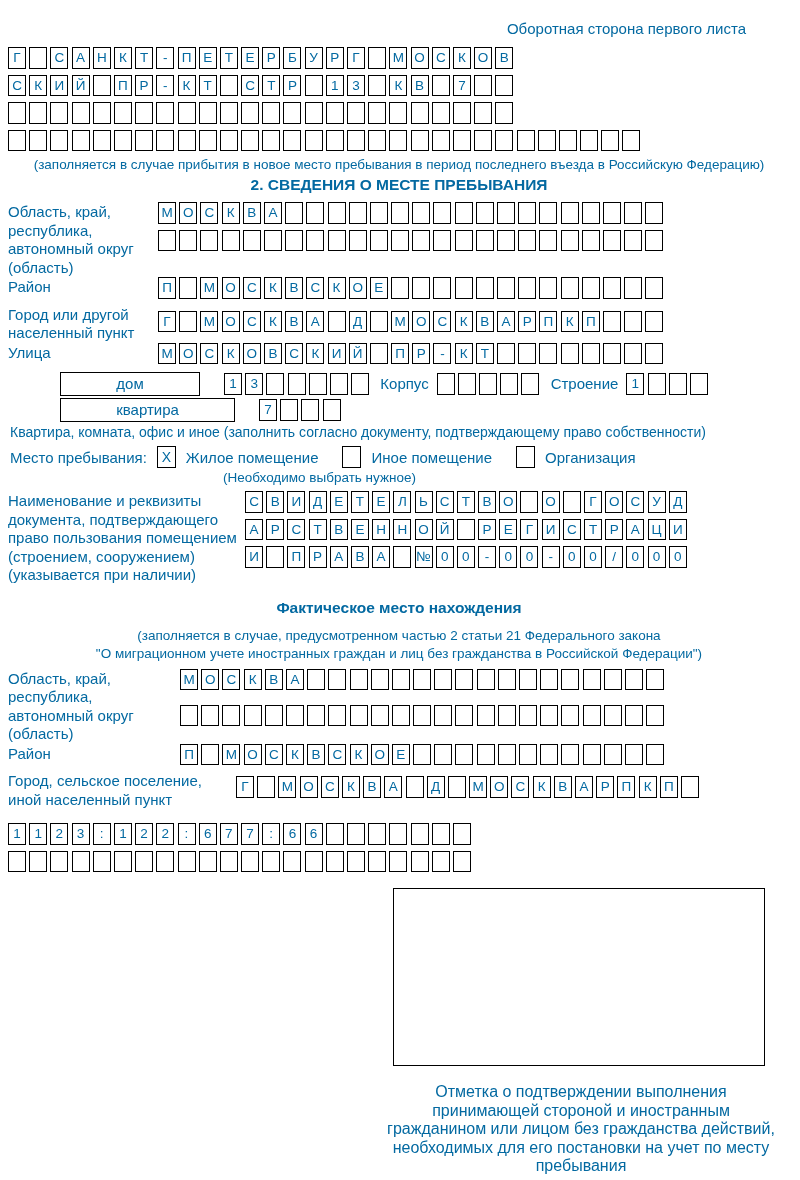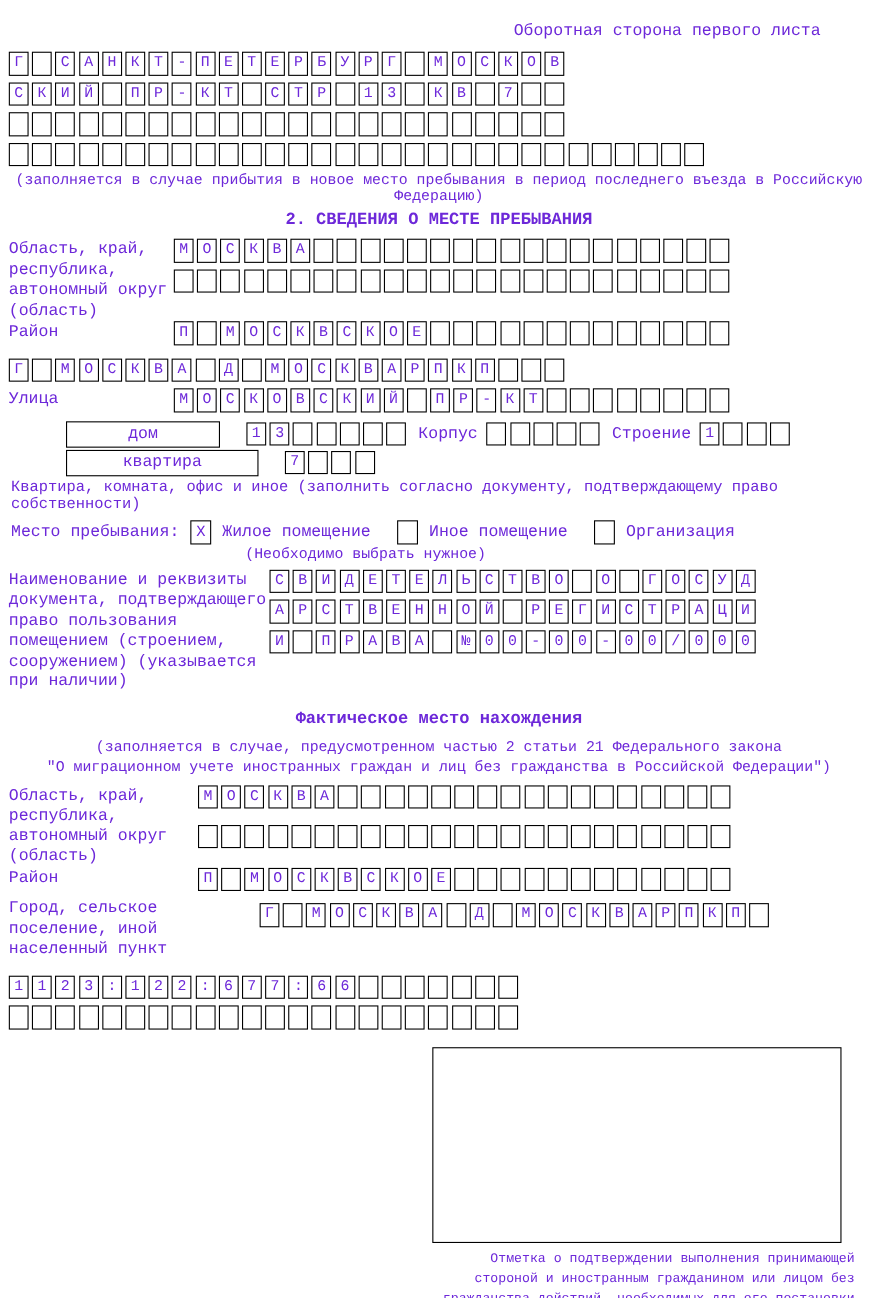--- a/index.html
+++ b/index.html
@@ -1,19 +1,19 @@
 <!DOCTYPE html>
 <html><head>
 <meta charset="utf-8">
 <style>
   * { margin:0; padding:0; box-sizing:border-box; }
   body { background:#ffffff; }
   .page {
-    width:800px; height:1180px; background:#fff; color:#6d28d9;
-    font-family:Liberation Mono, monospace;
+    width:800px; height:1180px; background:#fff; color:#0369a1;
+    font-family:Liberation Sans, sans-serif;
     padding:6px 10px 0 8px; position:relative; overflow:hidden;
   }
   .header-note { text-align:right; font-size:15px; padding:14px 44px 10px 0; }
 
   .field-block { display:flex; align-items:flex-start; }
   .flabel { font-size:15px; line-height:18.5px; flex-shrink:0; padding-top:1px; }
   .w165 { width:167px; } .w150 { width:150px; } .w170 { width:172px; }
   .w225 { width:228px; } .w235 { width:237px; }
   .rows { flex:1; }
 
@@ -40,21 +40,21 @@
     text-align:center; line-height:20px; font-size:14px; margin:0 10px 0 10px;
   }
   .opt-label { margin-right:14px; }
 
   .act-caption { font-size:13.5px; text-align:center; line-height:18px; }
 
   .bottom-block { display:flex; margin-top:10px; }
   .bottom-spacer { flex:0 0 385px; }
   .confirm-col { width:385px; }
   .confirm-box { width:372px; height:178px; border:1.6px solid #000; }
-  .confirm-caption { font-size:12px; text-align:right; line-height:18.5px; margin-top:5px; width:392px; margin-left:-8px; } .mb4{margin-bottom:4px;} .mb6{margin-bottom:6px;} .mb8{margin-bottom:8px;}
+  .confirm-caption { font-size:16px; text-align:center; line-height:18.5px; margin-top:17px; width:392px; margin-left:-8px; } .mb4{margin-bottom:4px;} .mb6{margin-bottom:6px;} .mb8{margin-bottom:8px;}
 </style>
 </head>
 <body>
 
 <div class="page">
 
   <div class="header-note">Оборотная сторона первого листа</div>
 
   <div class="field-block">
     <div class="rows">
@@ -77,20 +77,21 @@
   </div>
 
   <div class="field-block">
     <div class="flabel w150">Район</div>
     <div class="rows">
       <div class="cellrow"><span class="cell">П</span><span class="cell"></span><span class="cell">М</span><span class="cell">О</span><span class="cell">С</span><span class="cell">К</span><span class="cell">В</span><span class="cell">С</span><span class="cell">К</span><span class="cell">О</span><span class="cell">Е</span><span class="cell"></span><span class="cell"></span><span class="cell"></span><span class="cell"></span><span class="cell"></span><span class="cell"></span><span class="cell"></span><span class="cell"></span><span class="cell"></span><span class="cell"></span><span class="cell"></span><span class="cell"></span><span class="cell"></span></div>
     </div>
   </div>
 
   <div class="field-block">
+    <div class="flabel w150">Город или другой населенный пункт</div>
     <div class="rows" style="padding-top:6px;">
       <div class="cellrow"><span class="cell">Г</span><span class="cell"></span><span class="cell">М</span><span class="cell">О</span><span class="cell">С</span><span class="cell">К</span><span class="cell">В</span><span class="cell">А</span><span class="cell"></span><span class="cell">Д</span><span class="cell"></span><span class="cell">М</span><span class="cell">О</span><span class="cell">С</span><span class="cell">К</span><span class="cell">В</span><span class="cell">А</span><span class="cell">Р</span><span class="cell">П</span><span class="cell">К</span><span class="cell">П</span><span class="cell"></span><span class="cell"></span><span class="cell"></span></div>
     </div>
   </div>
 
   <div class="field-block">
     <div class="flabel w150">Улица</div>
     <div class="rows">
       <div class="cellrow"><span class="cell">М</span><span class="cell">О</span><span class="cell">С</span><span class="cell">К</span><span class="cell">О</span><span class="cell">В</span><span class="cell">С</span><span class="cell">К</span><span class="cell">И</span><span class="cell">Й</span><span class="cell"></span><span class="cell">П</span><span class="cell">Р</span><span class="cell">-</span><span class="cell">К</span><span class="cell">Т</span><span class="cell"></span><span class="cell"></span><span class="cell"></span><span class="cell"></span><span class="cell"></span><span class="cell"></span><span class="cell"></span><span class="cell"></span></div>
     </div>

